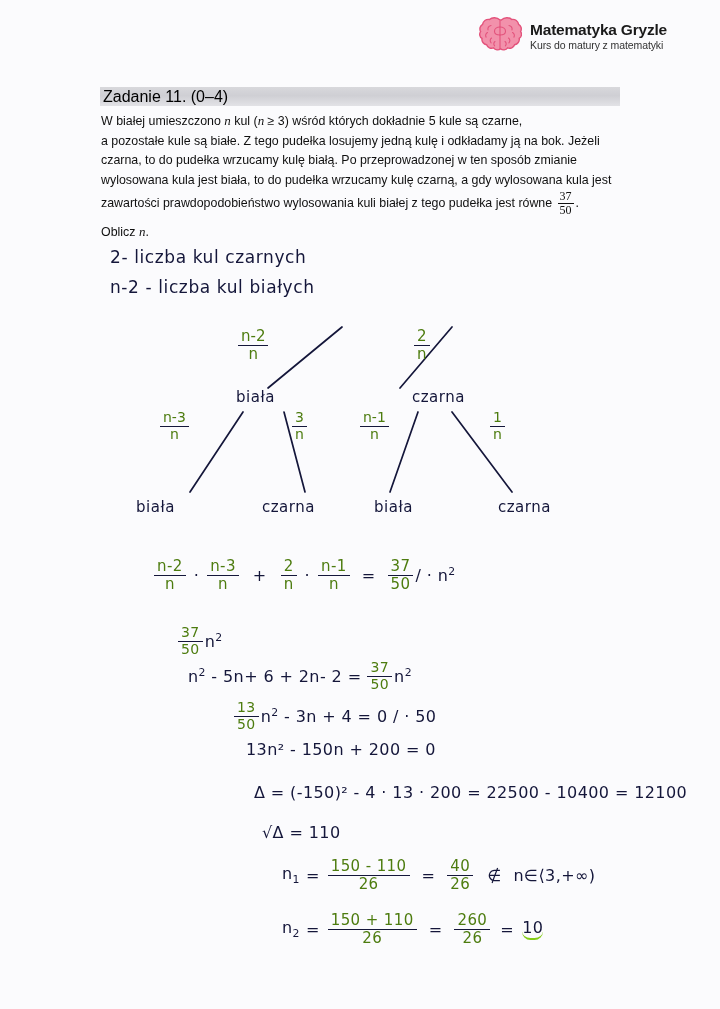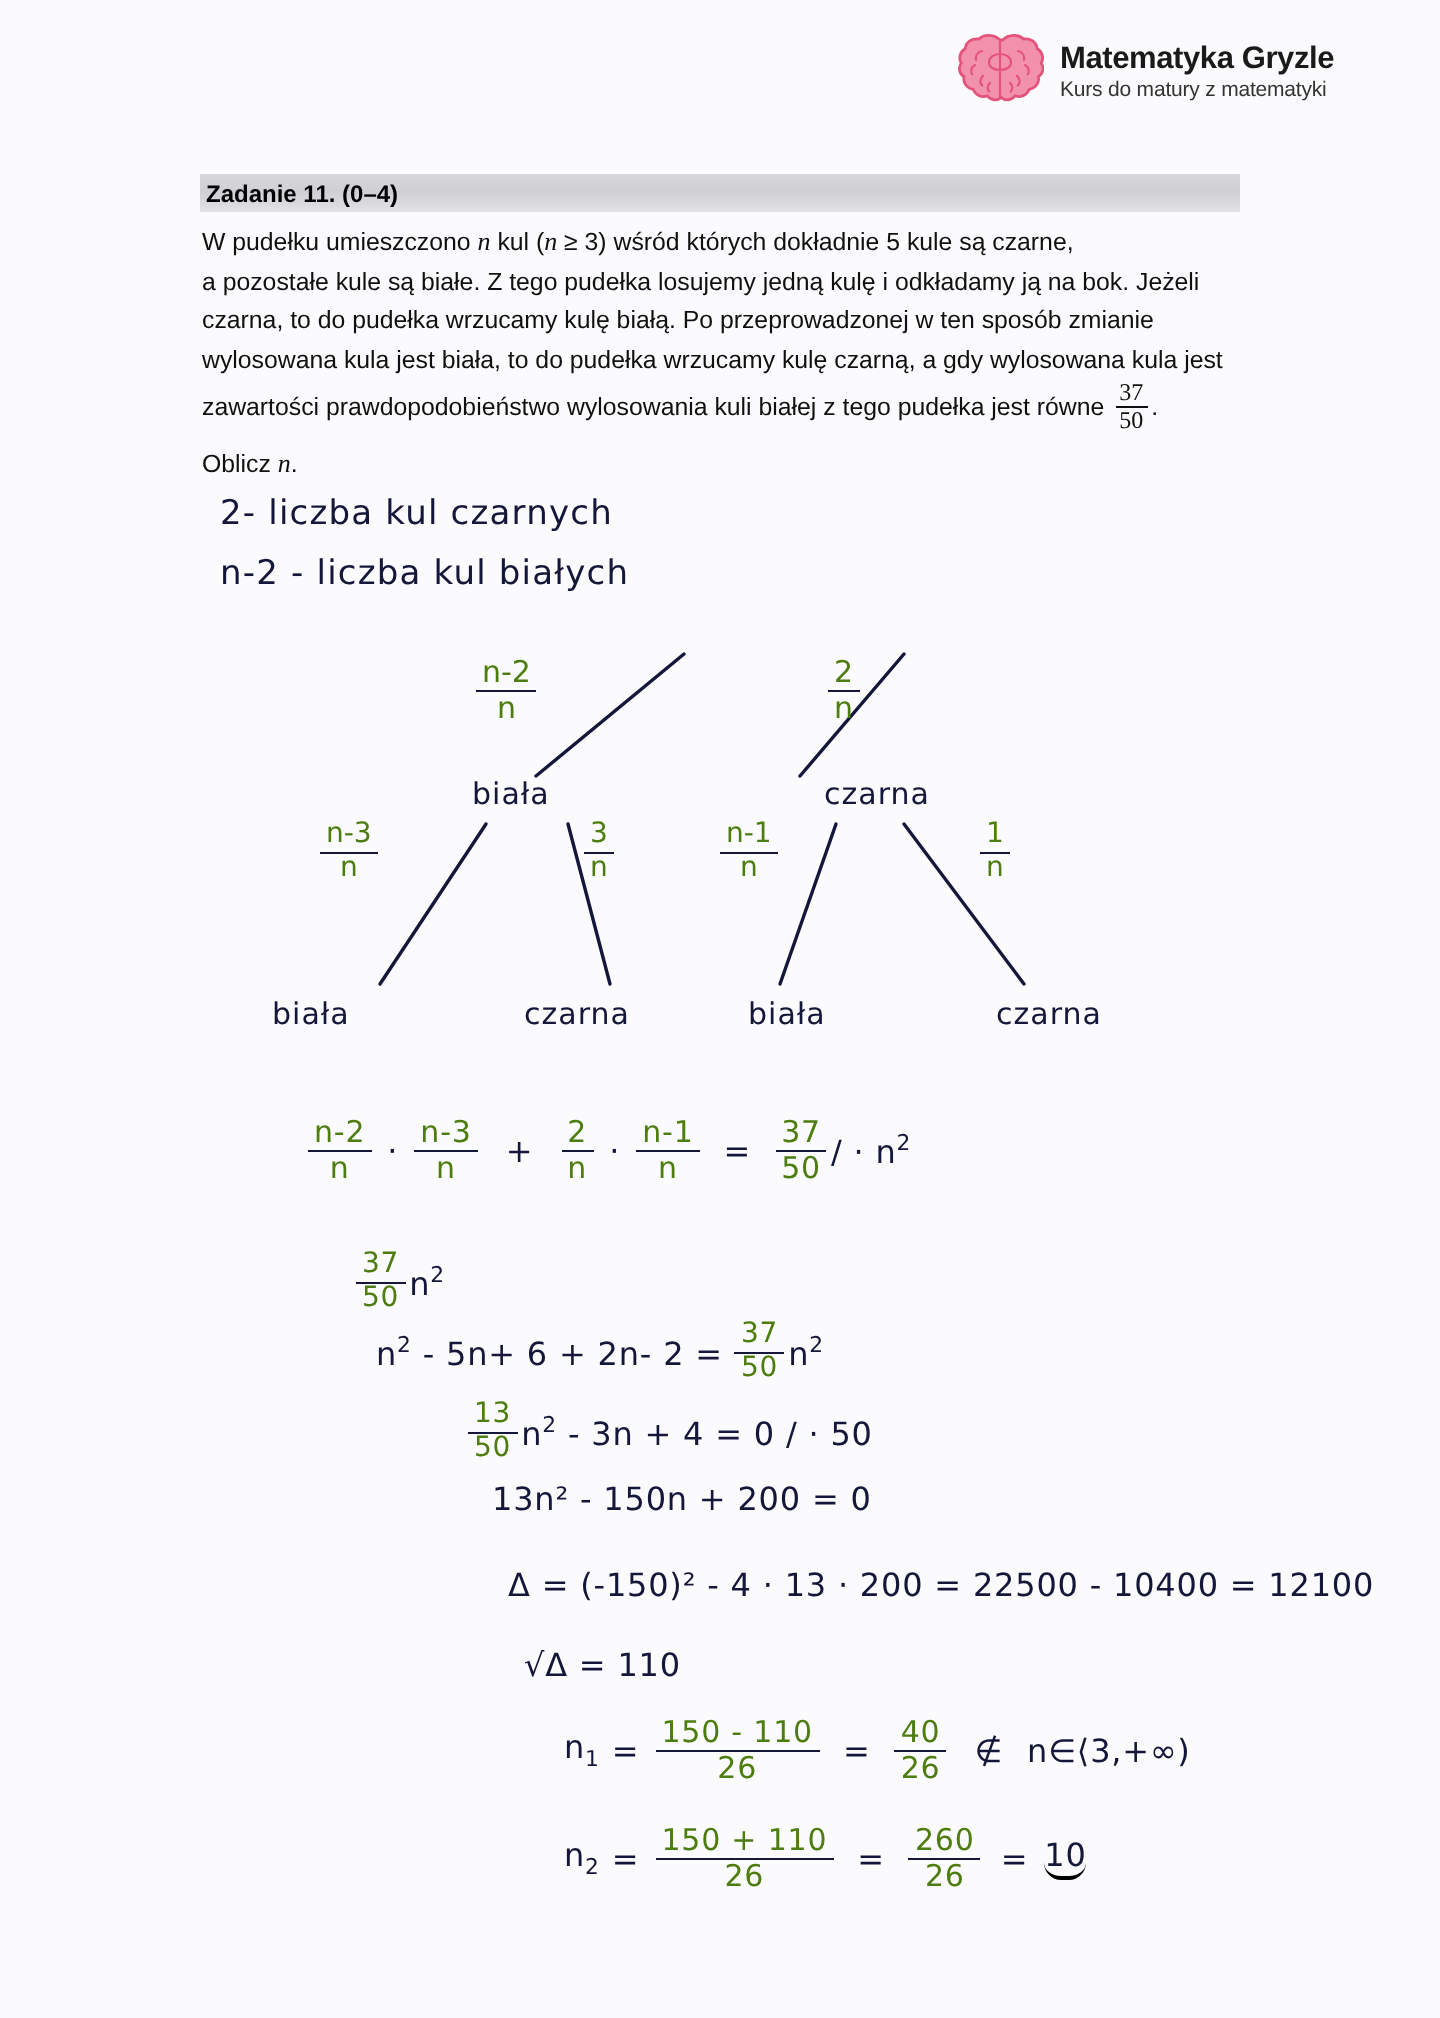--- a/index.html
+++ b/index.html
@@ -28,21 +28,21 @@
     font-size:10.5px; color:#333; letter-spacing:-0.1px; margin-top:1px;
   }
 
   
   .task-header {
     position:absolute; left:100px; top:87px; width:520px; height:19px;
     background:linear-gradient(180deg,#d8d8dc 0%, #cfcfd4 45%, #e2e2e6 100%);
     display:flex; align-items:center;
   }
   .task-header-label {
-    font-size:12px; font-weight:bold; padding-left:3px; color:#000;
+    font-size:16px; font-weight:normal; padding-left:3px; color:#000;
   }
 
   
   .statement {
     position:absolute; left:101px; top:111px; width:525px;
     font-size:12.4px; line-height:19.6px; color:#101010;
     text-align:left;
   }
   .statement p { margin:0; }
   .mi { font-family:"Liberation Serif", serif; font-style:italic; font-size:13px; }
@@ -75,21 +75,21 @@
   }
   .hwfrac .n { display:block; padding:0 3px; }
   .hwfrac .d { display:block; border-top:1.6px solid #14163a; padding:0 3px; }
   .hwfrac.sm { font-size:14px; }
   .hwfrac.md { font-size:15px; }
 
   .sup { font-size:0.68em; vertical-align:super; }
   .sub { font-size:0.68em; vertical-align:sub; }
 
   .underline-ans {
-    border-bottom:2px solid #000000; padding-bottom:1px;
+    border-bottom:2px solid #84cc16; padding-bottom:1px;
     border-radius:0 0 40% 40%;
   }
 
   
   .tree-svg { position:absolute; left:0; top:0; width:720px; height:1009px; pointer-events:none; }
 </style>
 </head>
 <body>
 
 <div class="brand">
@@ -117,21 +117,21 @@
     <div class="brand-title">Matematyka Gryzle</div>
     <div class="brand-sub">Kurs do matury z matematyki</div>
   </span>
 </div>
 
 <div class="task-header">
   <span class="task-header-label">Zadanie 11. (0–4)</span>
 </div>
 
 <div class="statement">
-  <p><span>W pudełku umieszczono </span><span class="mi">n</span><span> kul (</span><span class="mi">n</span><span> ≥ 3) wśród których dokładnie  5  kule są czarne,</span></p>
+  <p><span>W białej umieszczono </span><span class="mi">n</span><span> kul (</span><span class="mi">n</span><span> ≥ 3) wśród których dokładnie  5  kule są czarne,</span></p>
   <p>a pozostałe kule są białe. Z tego pudełka losujemy jedną kulę i odkładamy ją na bok. Jeżeli</p>
   <p>czarna, to do pudełka wrzucamy kulę białą. Po przeprowadzonej w ten sposób zmianie</p>
   <p>wylosowana kula jest biała, to do pudełka wrzucamy kulę czarną, a gdy wylosowana kula jest</p>
   <p class="line-tall"><span>zawartości prawdopodobieństwo wylosowania kuli białej z tego pudełka jest równe</span>
     <span class="frac-inline">
       <span class="num">37</span>
       <span class="den">50</span>
     </span><span>.</span></p>
   <p class="line-tall"><span>Oblicz </span><span class="mi">n</span><span>.</span></p>
 </div>

